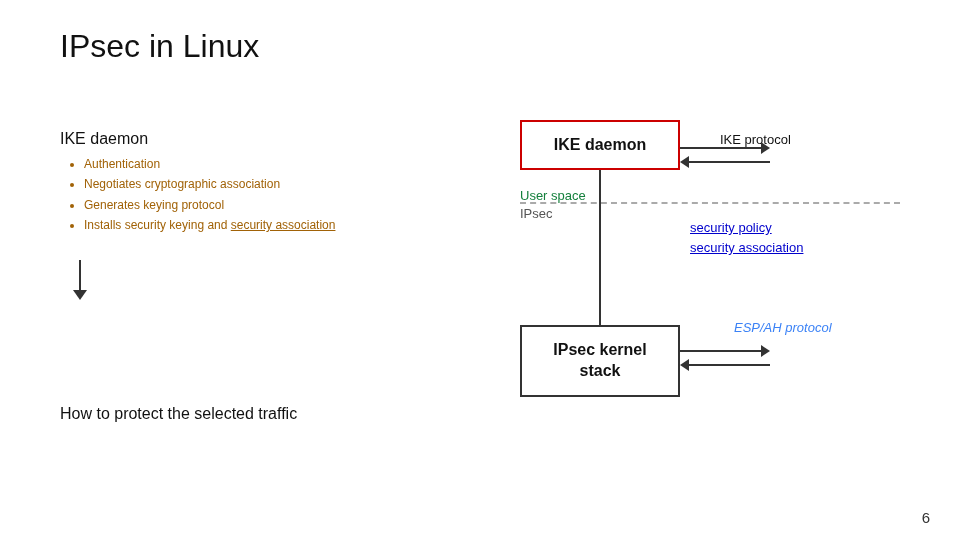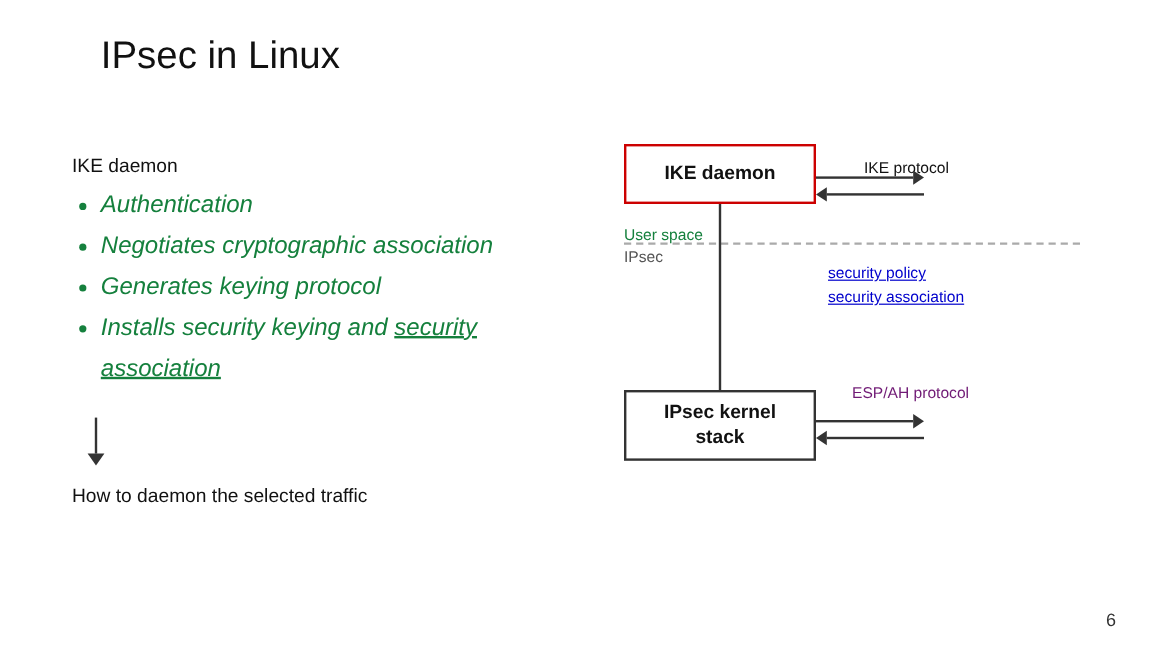--- a/index.html
+++ b/index.html
@@ -12,43 +12,41 @@
       overflow: hidden;
     }
 
     .page-title {
       position: absolute;
       top: 28px;
       left: 60px;
       font-size: 32px;
       font-weight: normal;
       color: #111;
-      margin-left: 24px;
     }
 
     .left-panel {
       position: absolute;
       top: 130px;
       left: 60px;
       width: 380px;
     }
 
     .ike-heading {
       font-size: 16px;
       color: #111;
       margin-bottom: 6px;
     }
 
     .bullet-list {
       list-style: disc;
       padding-left: 24px;
-      font-size: 20px;
-      color: #15803d;
+      font-size: 12px;
+      color: #a16207;
       line-height: 1.7;
-      font-style: italic;
     }
 
     .underline {
       text-decoration: underline;
     }
 
     .down-arrow {
       margin-top: 24px;
       margin-left: 10px;
       display: flex;
@@ -211,40 +209,41 @@
       height: 155px;
       background: #333;
     }
 
     
     .ipsec-box {
       position: absolute;
       top: 205px;
       left: 30px;
       width: 160px;
-      height: 59px;
+      height: 72px;
       border: 2px solid #333;
       display: flex;
       align-items: center;
       justify-content: center;
       font-size: 16px;
       font-weight: bold;
       color: #111;
       text-align: center;
       line-height: 1.3;
       background: #fff;
     }
 
     
     .esp-protocol-label {
       position: absolute;
       top: 200px;
-      left: 220px;
-      font-size: 13px;
-      color: #701a75;
+      left: 244px;
+      font-size: 13px;
+      color: #3b82f6;
+      font-style: italic;
     }
 
     
     .arrow-right-ipsec {
       position: absolute;
       top: 225px;
       left: 190px;
       width: 90px;
       display: flex;
       align-items: center;
@@ -285,21 +284,21 @@
 association</span>
     </li>
   </ul>
 
   <div class="down-arrow">
     <div class="arrow-line"></div>
     <div class="arrow-head"></div>
   </div>
 </div>
 
-<div class="how-to">How to daemon the selected traffic</div>
+<div class="how-to">How to protect the selected traffic</div>
 
 <div class="diagram">
 
   <div class="ike-daemon-box">IKE daemon</div>
 
   <div class="ike-protocol-label">IKE protocol</div>
 
   <div class="arrow-right-ike">
     <div class="h-line"></div>
     <div class="arrow-right-head"></div>

